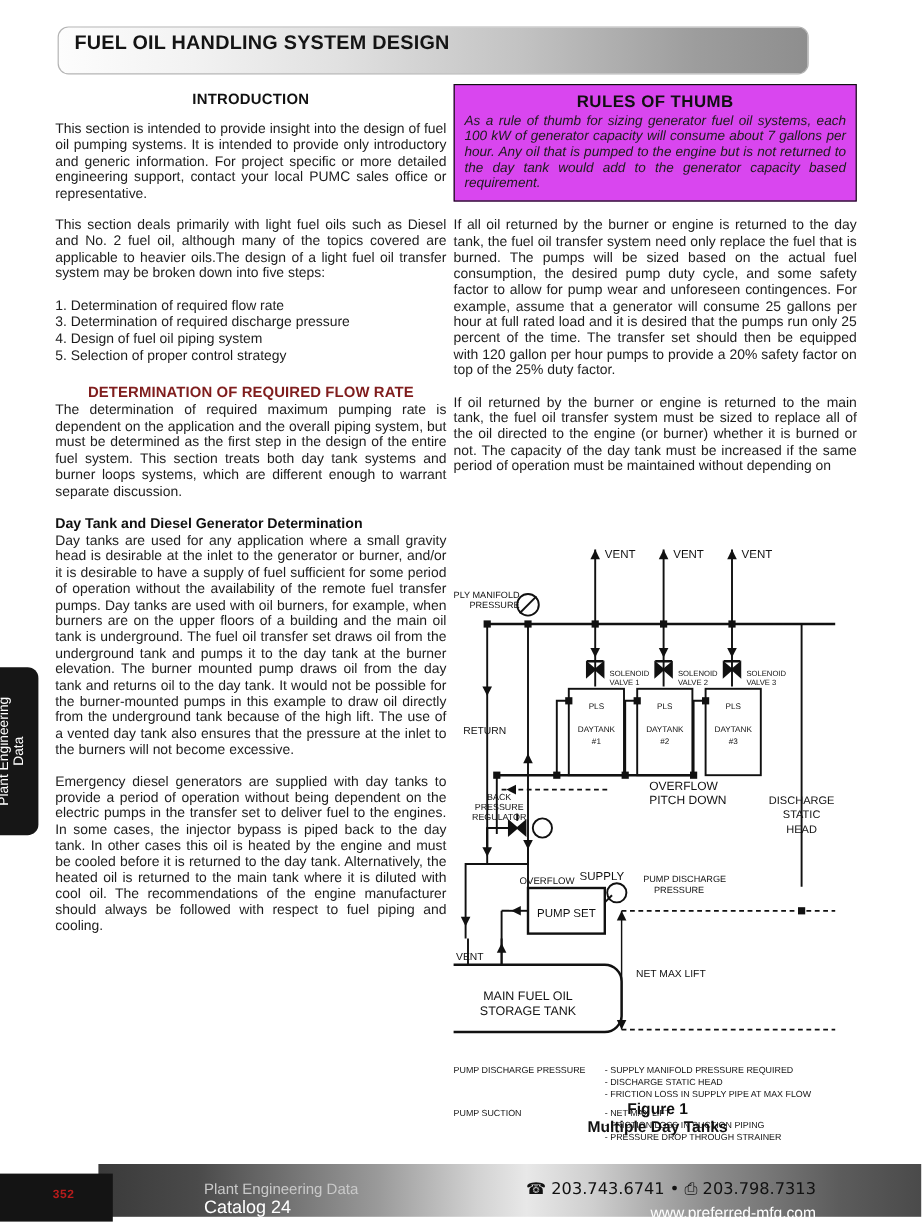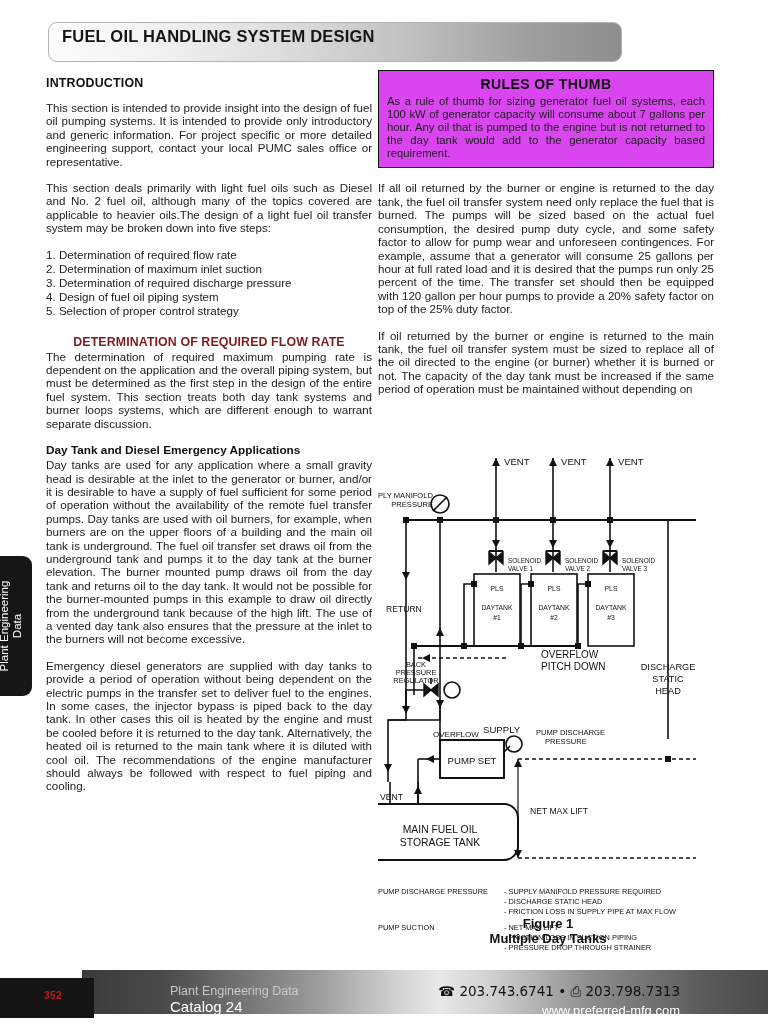--- a/index.html
+++ b/index.html
@@ -13,21 +13,21 @@
     position: relative;
     width: 768px; height: 1024px;
     overflow: hidden;
     background: #ffffff;
   }
 
   
   #title-bar {
     position: absolute;
     left: 48px; top: 22px;
-    width: 574px; height: 40px;
+    width: 626px; height: 40px;
     border-radius: 9px;
     border: 1px solid #b4b4b4;
     background: linear-gradient(to right, #fdfdfd 0%, #f2f2f2 18%, #e0e0e0 38%, #c2c2c2 62%, #9d9d9d 85%, #8e8e8e 100%);
     box-sizing: border-box;
   }
   #title-bar-text {
     position: absolute;
     left: 13px; top: 4px;
     font-size: 16.5px;
     font-weight: bold;
@@ -66,21 +66,21 @@
     font-size: 11.6px;
     line-height: 13.4px;
     text-align: justify;
     color: #1c1c1c;
   }
   p.body.last { margin-bottom: 0; }
   h2.center-head {
     margin: 0 0 11px 0;
     font-size: 12.4px;
     font-weight: bold;
-    text-align: left;
+    text-align: center;
     letter-spacing: 0.2px;
     color: #111;
   }
   h2.flow-head {
     margin: 16px 0 1px 0;
     font-size: 12.4px;
     font-weight: bold;
     text-align: center;
     letter-spacing: 0.1px;
     color: #7f1d1d;
@@ -114,20 +114,21 @@
     font-size: 14px;
     font-weight: bold;
     text-align: center;
     letter-spacing: 0.4px;
     margin-bottom: 3px;
     color: #101010;
   }
   #rules-text {
     font-size: 11.3px;
     line-height: 13.1px;
+    font-style: italic;
     text-align: justify;
     color: #1c1c1c;
   }
 
   
   #figure-wrap {
     position: absolute;
     left: 378px; top: 452px;
     width: 340px; height: 500px;
   }
@@ -210,28 +211,27 @@
   <div id="side-tab">
     <div id="side-tab-text">Plant Engineering<br>Data</div>
   </div>
 
   <div class="col" id="left-col">
     <h2 class="center-head">INTRODUCTION</h2>
     <p class="body">This section is intended to provide insight into the design of fuel oil pumping systems. It is intended to provide only introductory and generic information. For project specific or more detailed engineering support, contact your local PUMC sales office or representative.</p>
     <p class="body">This section deals primarily with light fuel oils such as Diesel and No. 2 fuel oil, although many of the topics covered are applicable to heavier oils.The design of a light fuel oil transfer system may be broken down into five steps:</p>
     <ol class="steps">
       <li>1. Determination of required flow rate</li>
-      <li>2. Determination of maximum inlet suction</li>
       <li>3. Determination of required discharge pressure</li>
       <li>4. Design of fuel oil piping system</li>
       <li>5. Selection of proper control strategy</li>
     </ol>
     <h2 class="flow-head">DETERMINATION OF REQUIRED FLOW RATE</h2>
     <p class="body">The determination of required maximum pumping rate is dependent on the application and the overall piping system, but must be determined as the first step in the design of the entire fuel system. This section treats both day tank systems and burner loops systems, which are different enough to warrant separate discussion.</p>
-    <h3 class="sub-head">Day Tank and Diesel Emergency Applications</h3>
+    <h3 class="sub-head">Day Tank and Diesel Generator Determination</h3>
     <p class="body">Day tanks are used for any application where a small gravity head is desirable at the inlet to the generator or burner, and/or it is desirable to have a supply of fuel sufficient for some period of operation without the availability of the remote fuel transfer pumps. Day tanks are used with oil burners, for example, when burners are on the upper floors of a building and the main oil tank is underground. The fuel oil transfer set draws oil from the underground tank and pumps it to the day tank at the burner elevation. The burner mounted pump draws oil from the day tank and returns oil to the day tank. It would not be possible for the burner-mounted pumps in this example to draw oil directly from the underground tank because of the high lift. The use of a vented day tank also ensures that the pressure at the inlet to the burners will not become excessive.</p>
     <p class="body last">Emergency diesel generators are supplied with day tanks to provide a period of operation without being dependent on the electric pumps in the transfer set to deliver fuel to the engines. In some cases, the injector bypass is piped back to the day tank. In other cases this oil is heated by the engine and must be cooled before it is returned to the day tank. Alternatively, the heated oil is returned to the main tank where it is diluted with cool oil. The recommendations of the engine manufacturer should always be followed with respect to fuel piping and cooling.</p>
   </div>
 
   <div class="col" id="right-col">
     <div id="rules-box">
       <div id="rules-title">RULES OF THUMB</div>
       <div id="rules-text">As a rule of thumb for sizing generator fuel oil systems, each 100 kW of generator capacity will consume about 7 gallons per hour.  Any oil that is pumped to the engine but is not returned to the day tank would add to the generator capacity based requirement.</div>
     </div>
     <p class="body">If all oil returned by the burner or engine is returned to the day tank, the fuel oil transfer system need only replace the fuel that is burned.  The pumps will be sized based on the actual fuel consumption, the desired pump duty cycle, and some safety factor to allow for pump wear and unforeseen contingences. For example, assume that a generator will consume 25 gallons per hour at full rated load and it is desired that the pumps run only 25 percent of the time.  The transfer set should then be equipped with 120 gallon per hour pumps to provide a 20% safety factor on top of the 25% duty factor.</p>

